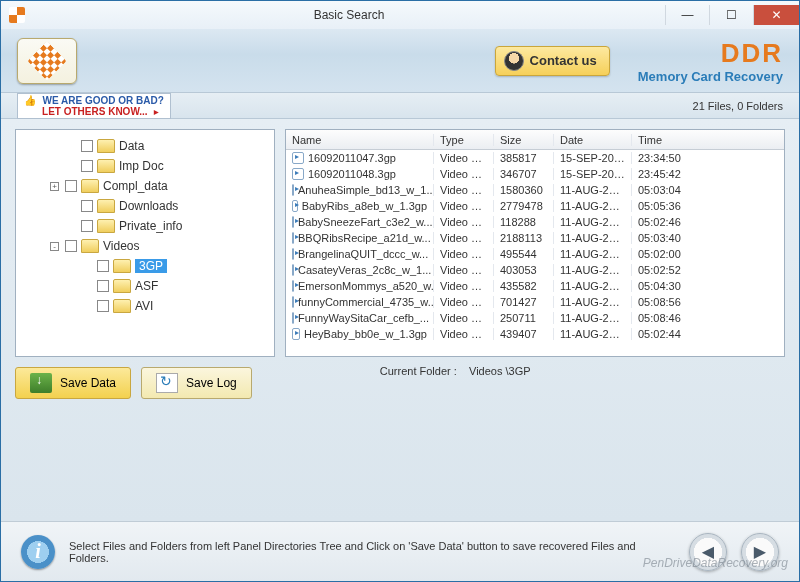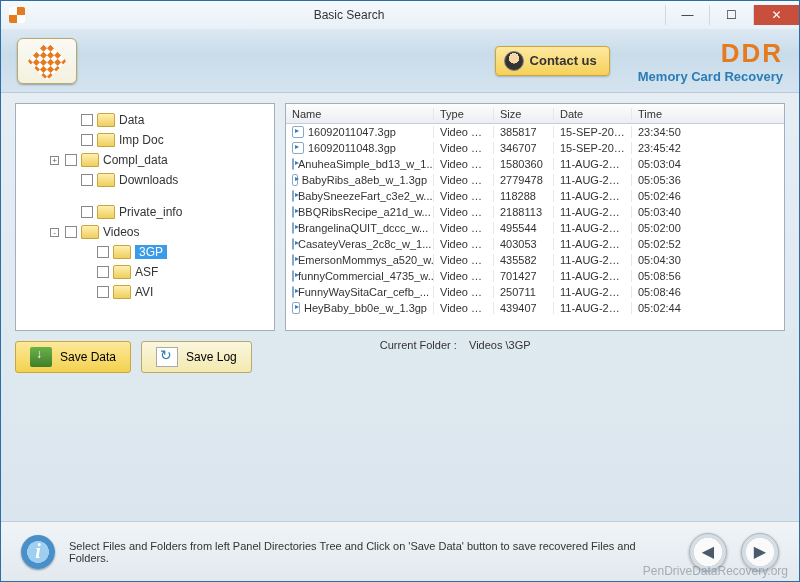--- a/index.html
+++ b/index.html
@@ -55,21 +55,21 @@
 .act.primary { background: linear-gradient(#fce99a,#f3d14f); border-color: #c9a740; }
 .act .ic { width: 22px; height: 20px; }
 .ic-save { background: linear-gradient(#6bb24a,#3e7e2a); border-radius: 2px; position: relative; }
 .ic-save::after { content: "↓"; color: #fff; font-weight: bold; position: absolute; left: 6px; top: 0; }
 .ic-log { background: #fff; border: 1px solid #aaa; position: relative; }
 .ic-log::after { content: "↻"; color: #2a7cb8; font-size: 14px; position: absolute; left: 3px; top: -1px; }
 .footer { height: 60px; background: linear-gradient(#f0f4f7,#e2e9ef); border-top: 1px solid #c0ccd6; display: flex; align-items: center; padding: 0 20px; gap: 14px; }
 .info-ic { width: 34px; height: 34px; border-radius: 50%; background: radial-gradient(circle,#9ecff0 0 45%,#4a90c8 46% 100%); color: #fff; font-family: Georgia; font-style: italic; font-weight: bold; font-size: 20px; display: flex; align-items: center; justify-content: center; box-shadow: 0 1px 2px rgba(0,0,0,.4); }
 .footer-text { font-size: 11px; color: #333; flex: 1; }
 .navbtn { width: 38px; height: 38px; border-radius: 50%; background: radial-gradient(circle,#fafafa 0 55%,#d6dde3 56% 100%); border: 1px solid #a9b5c0; box-shadow: 0 1px 3px rgba(0,0,0,.3); display: flex; align-items: center; justify-content: center; font-size: 16px; color: #4a5a6a; cursor: pointer; }
-.watermark { position: absolute; right: 12px; bottom: 4px; font-size: 12px; color: rgba(120,130,140,.6); }
+.watermark { position: absolute; right: 12px; bottom: 12px; font-size: 12px; color: rgba(120,130,140,.6); font-style: italic; }
 ::-webkit-scrollbar { width: 16px; height: 16px; }
 ::-webkit-scrollbar-track { background: #eef1f4; border-left: 1px solid #d4dae0; }
 ::-webkit-scrollbar-thumb { background: #cfd6dd; border: 1px solid #b5bec6; }
 ::-webkit-scrollbar-button { background: #e6ebef; border: 1px solid #c6cdd5; height: 16px; }
 </style>
 </head>
 <body>
 
 <div class="window">
   <div class="titlebar">
@@ -89,20 +89,29 @@
     <div class="contact-btn">
       <span class="head"></span>
       <span>Contact us</span>
     </div>
     <div class="brand">
       <div class="ddr">DDR</div>
       <div class="sub">Memory Card Recovery</div>
     </div>
   </div>
 
+  <div class="subbar">
+    <div class="badge">
+      <span class="thumb">👍</span>
+      <span class="l1">WE ARE GOOD OR BAD?</span><br>
+      &nbsp;&nbsp;&nbsp;<span class="l2">LET OTHERS KNOW...</span>
+      <span class="arrow">▸</span>
+    </div>
+    <div class="stats">21 Files, 0 Folders</div>
+  </div>
 
   <div class="main">
     <div class="panes">
       <div class="pane tree" id="tree">
           <div class="tree-row" style="padding-left: 48px;">
             <div class="exp blank"></div>
             <div class="cb"></div>
             <div class="fld"></div>
             <span class="lbl">Data</span>
           </div>
@@ -117,21 +126,21 @@
             <div class="cb"></div>
             <div class="fld"></div>
             <span class="lbl">Compl_data</span>
           </div>
           <div class="tree-row" style="padding-left: 48px;">
             <div class="exp blank"></div>
             <div class="cb"></div>
             <div class="fld"></div>
             <span class="lbl">Downloads</span>
           </div>
-          <div class="tree-row" style="padding-left: 48px; margin-top: 12px;">
+          <div class="tree-row" style="padding-left: 48px;">
             <div class="exp blank"></div>
             <div class="cb"></div>
             <div class="fld"></div>
             <span class="lbl">Private_info</span>
           </div>
           <div class="tree-row" style="padding-left: 32px;">
             <div class="exp">-</div>
             <div class="cb"></div>
             <div class="fld"></div>
             <span class="lbl">Videos</span>

